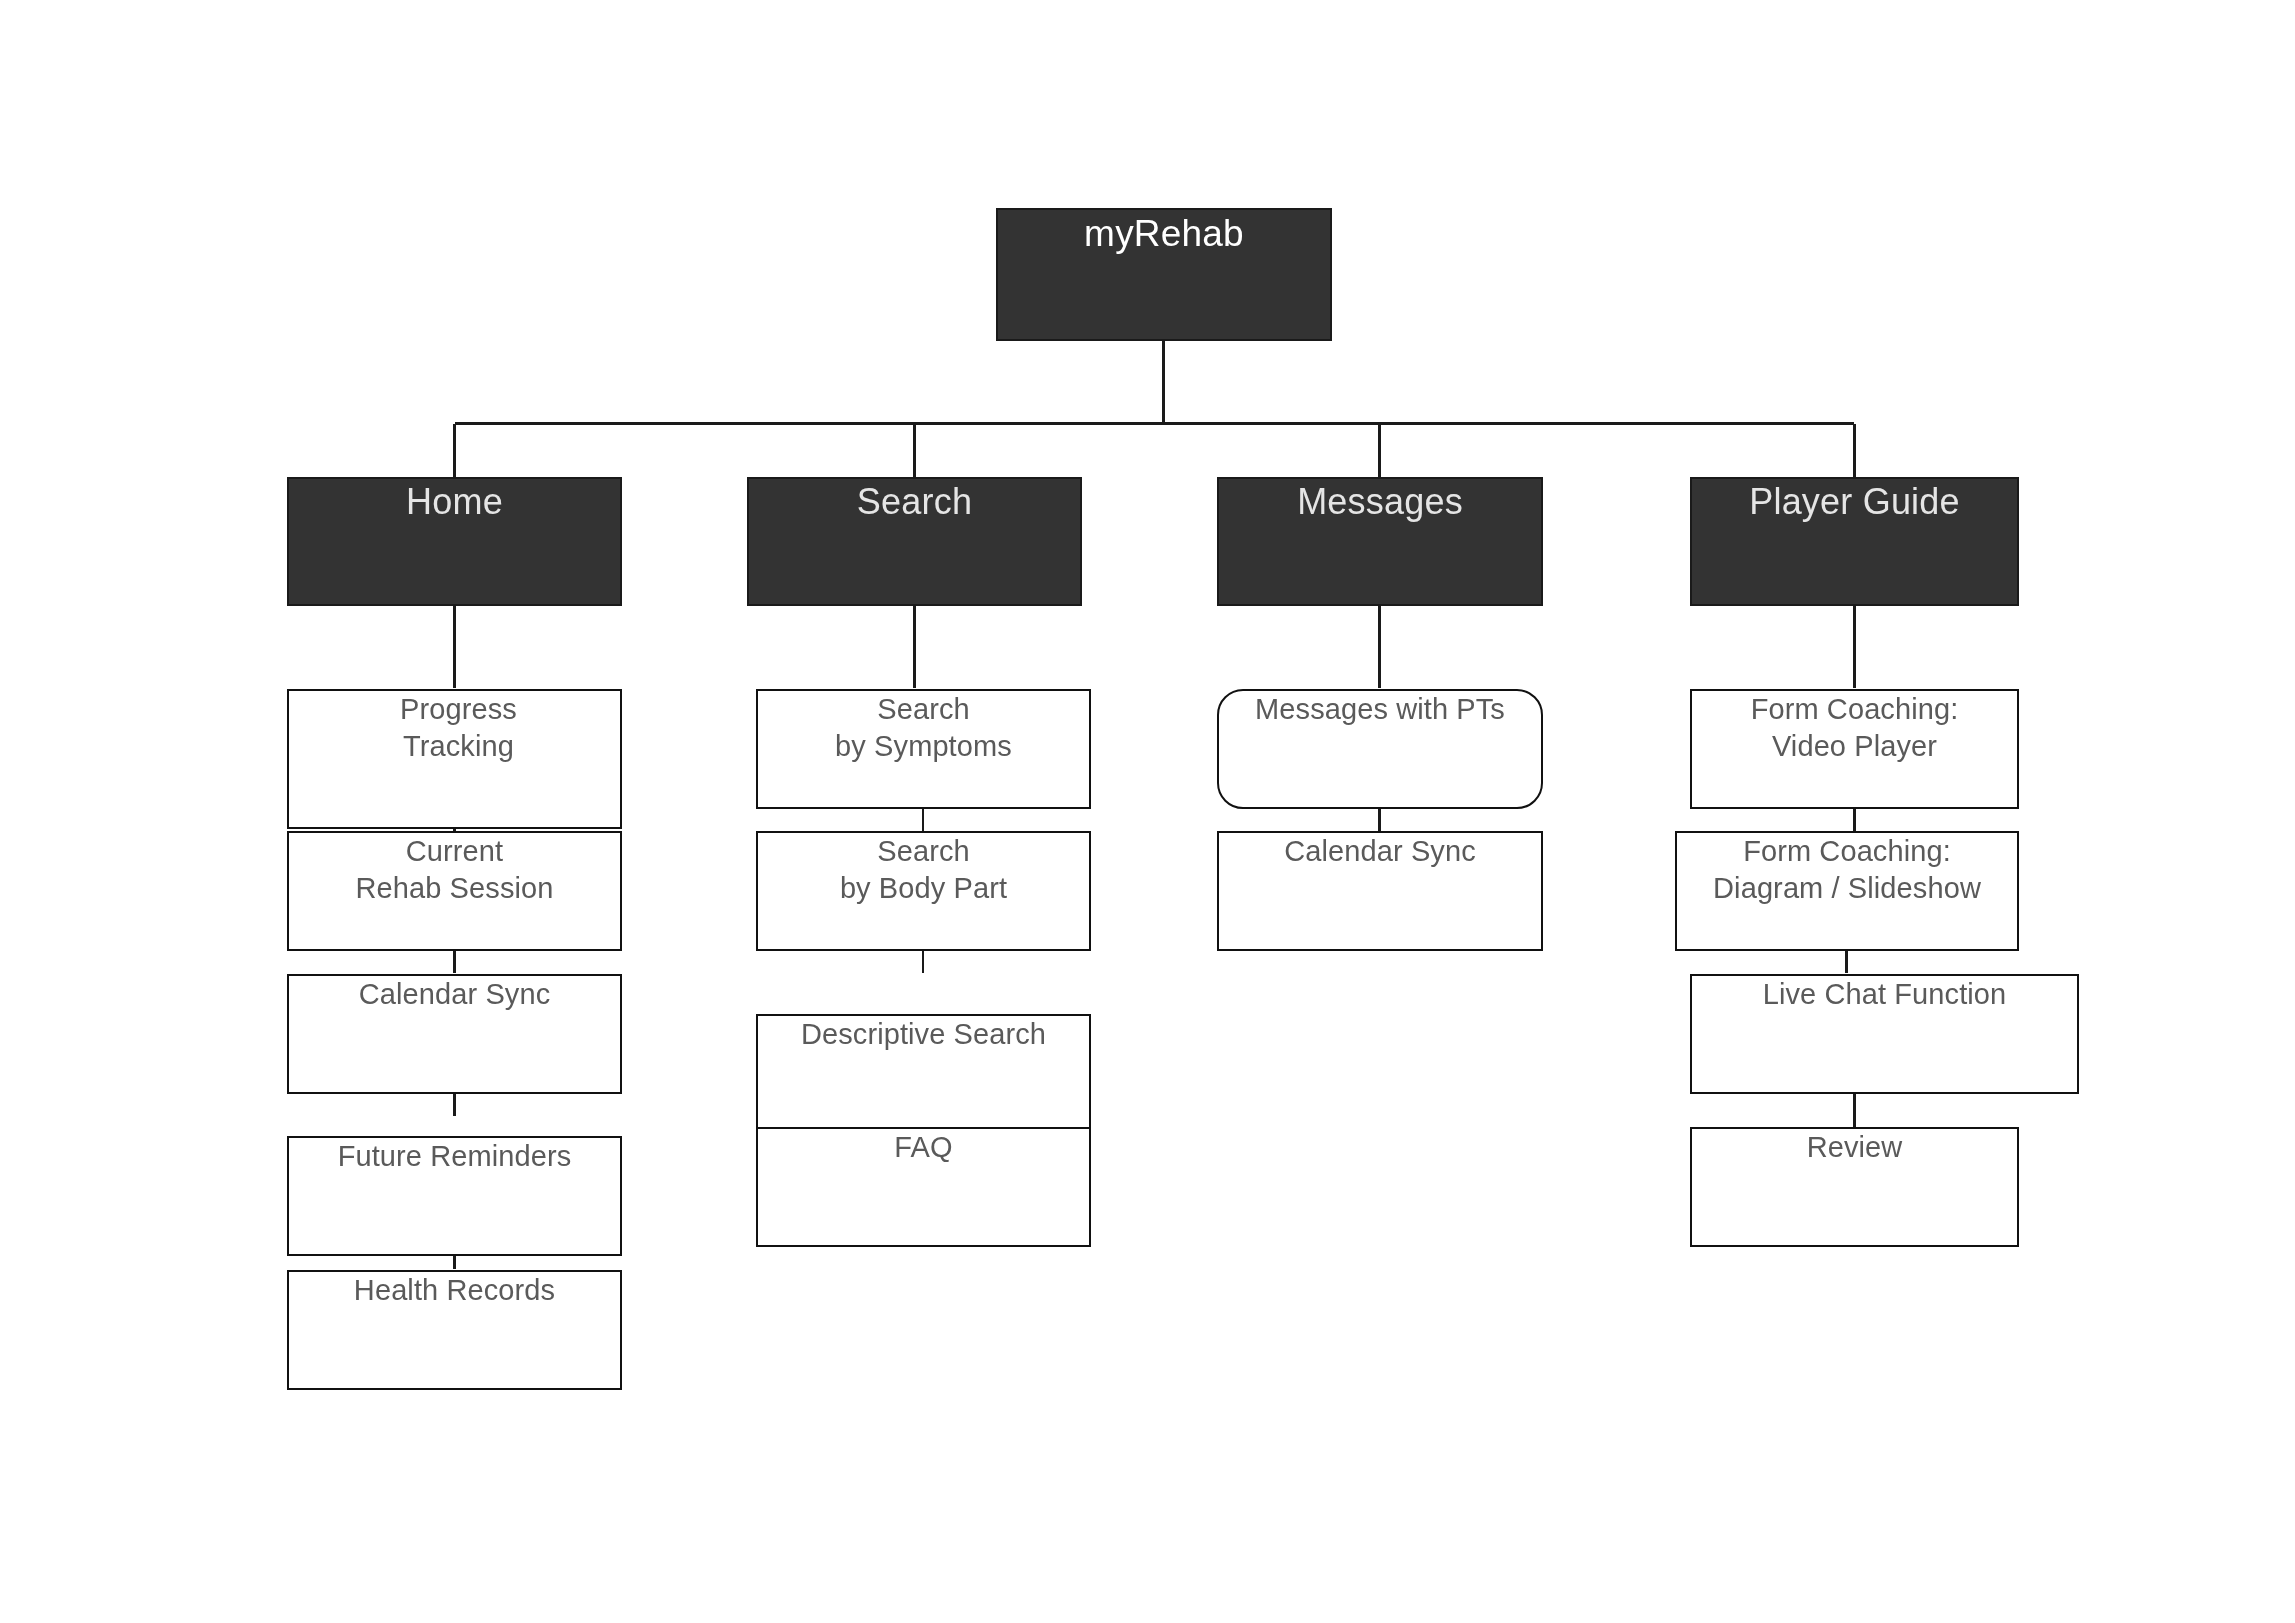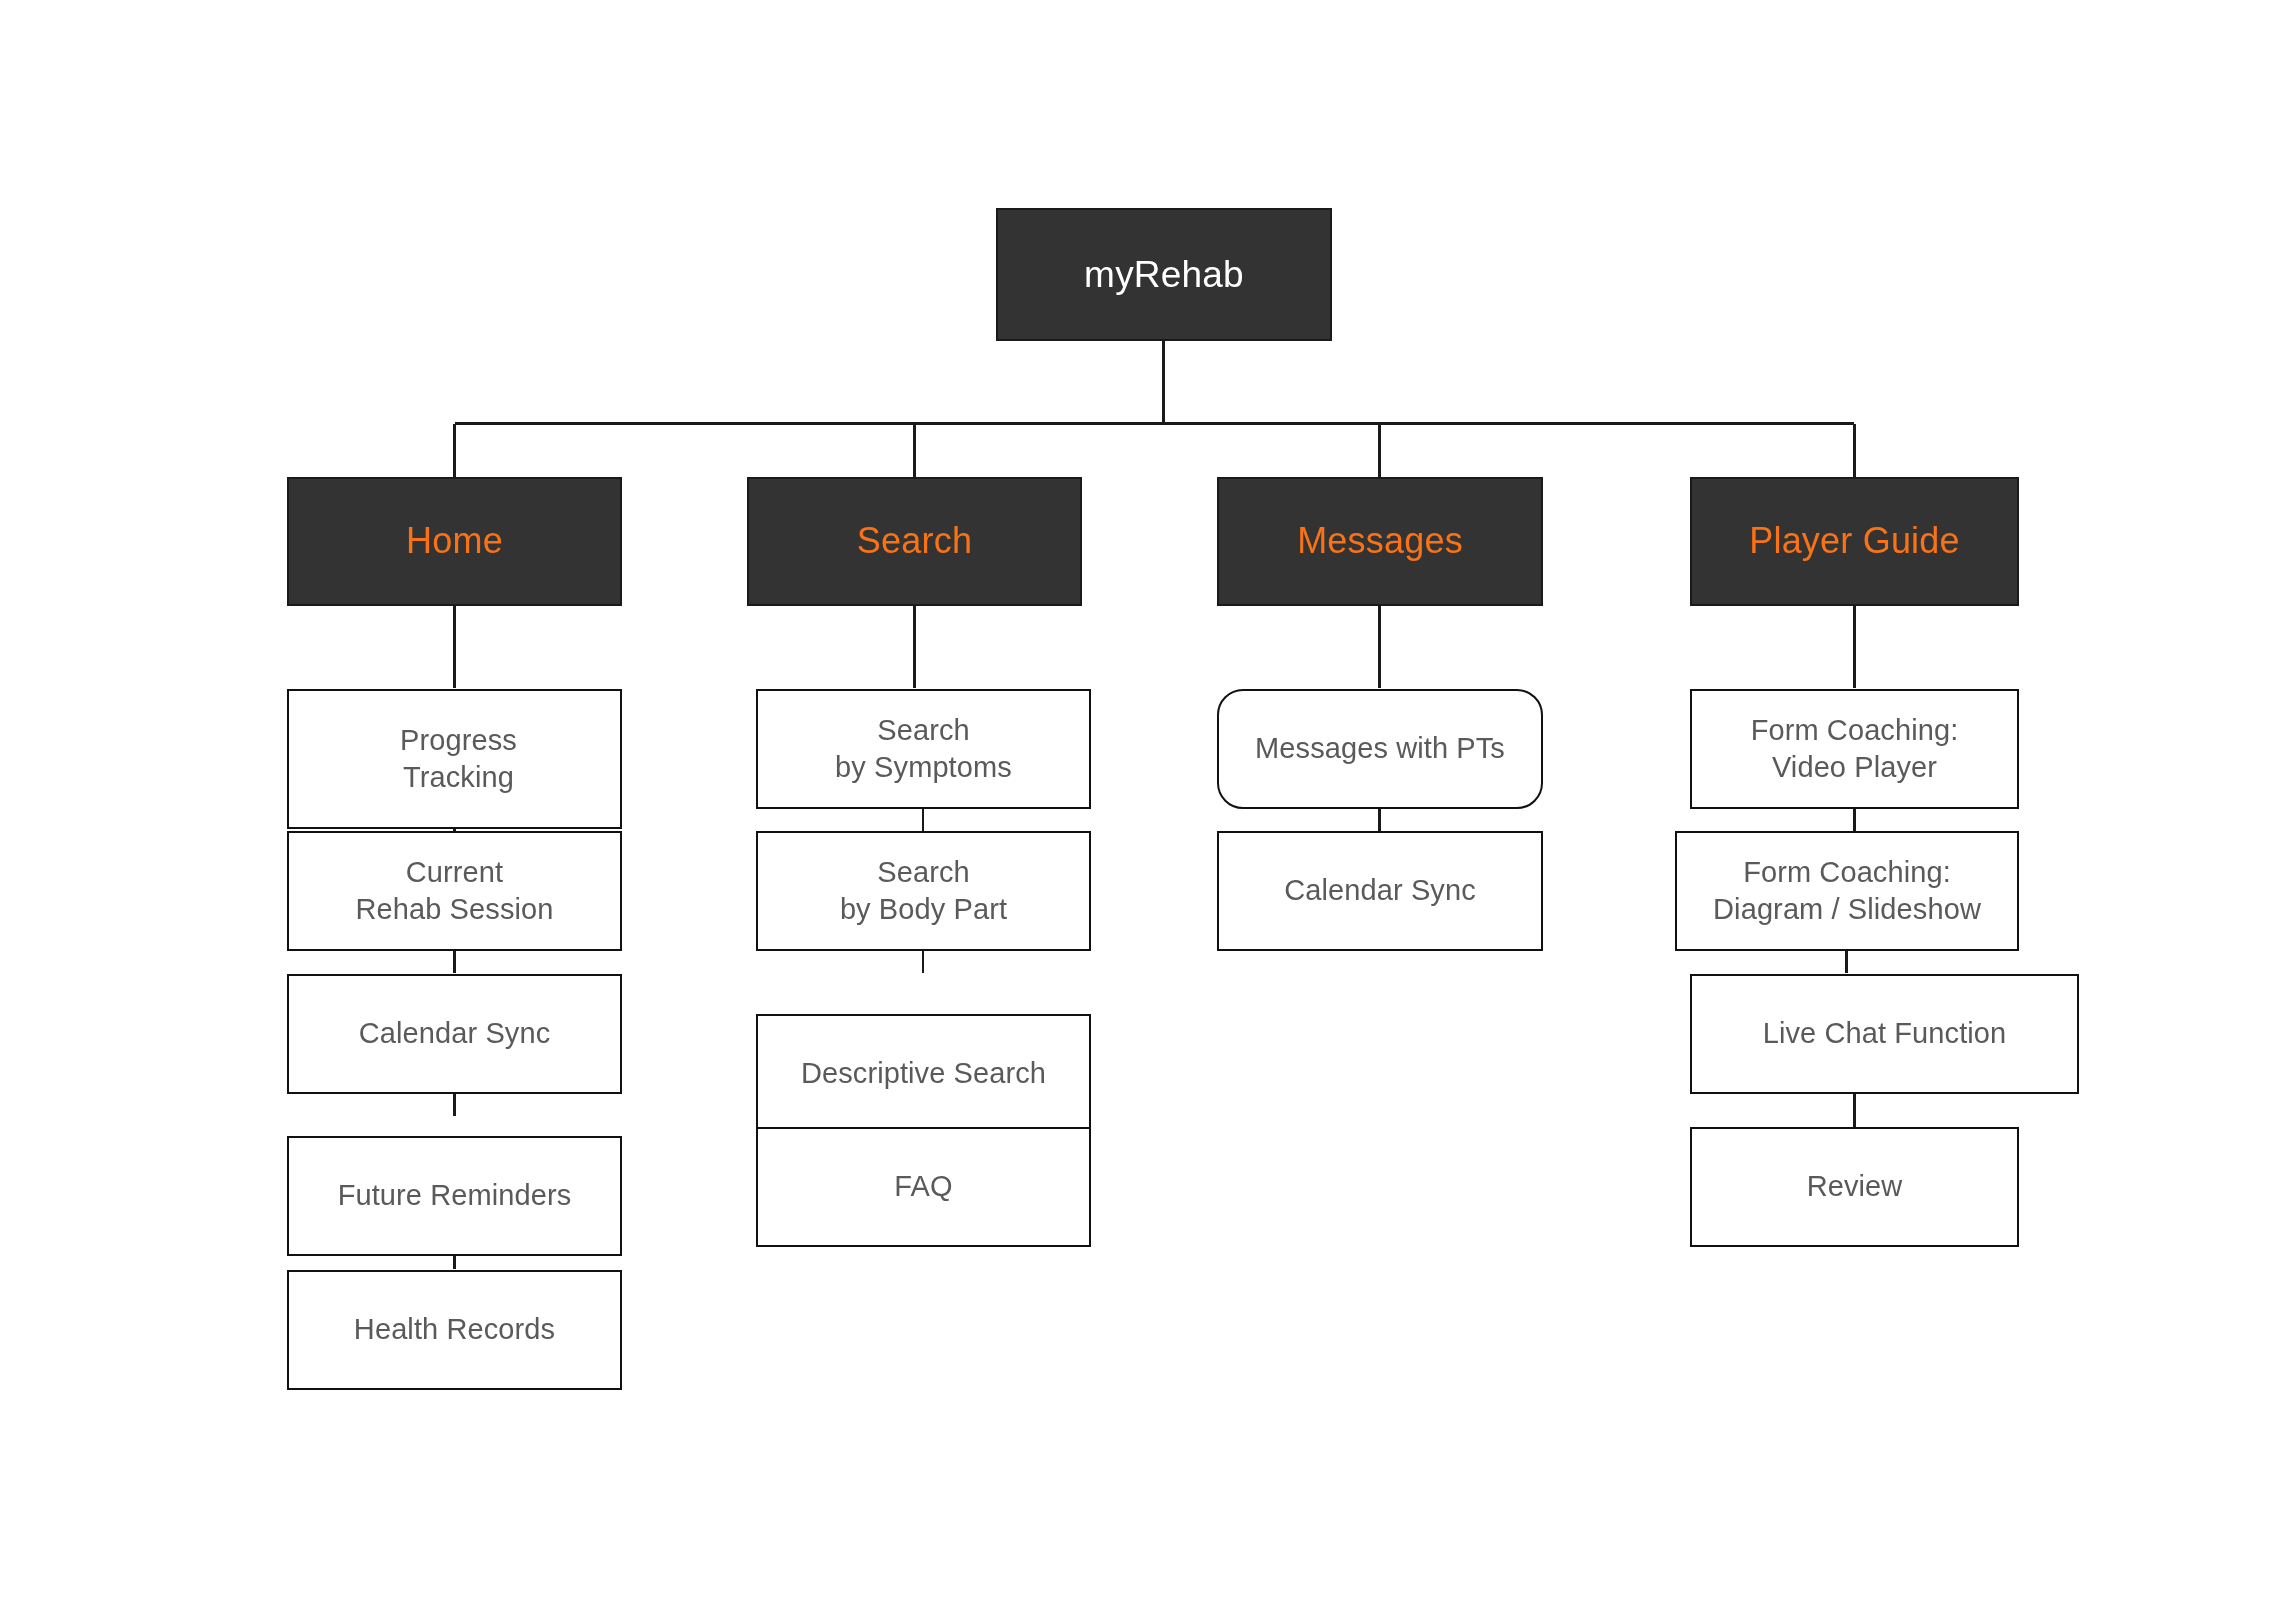--- a/index.html
+++ b/index.html
@@ -25,30 +25,29 @@
     left: 0;
     top: 0;
     width: 2295px;
     height: 1623px;
     pointer-events: none;
   }
   .node {
     position: absolute;
     box-sizing: border-box;
     display: flex;
-    align-items: center;
     justify-content: center;
     text-align: center;
     line-height: 1.28;
     white-space: pre-line;
     border: 2.8px solid #1a1a1a;
   }
   .node.primary {
     background: #333333;
-    color: #f97316;
+    color: #e5e5e5;
     font-size: 36px;
     font-weight: 400;
     letter-spacing: 0.2px;
   }
   .node.root {
     background: #333333;
     color: #ffffff;
     font-size: 37px;
     font-weight: 400;
     letter-spacing: 0.2px;

